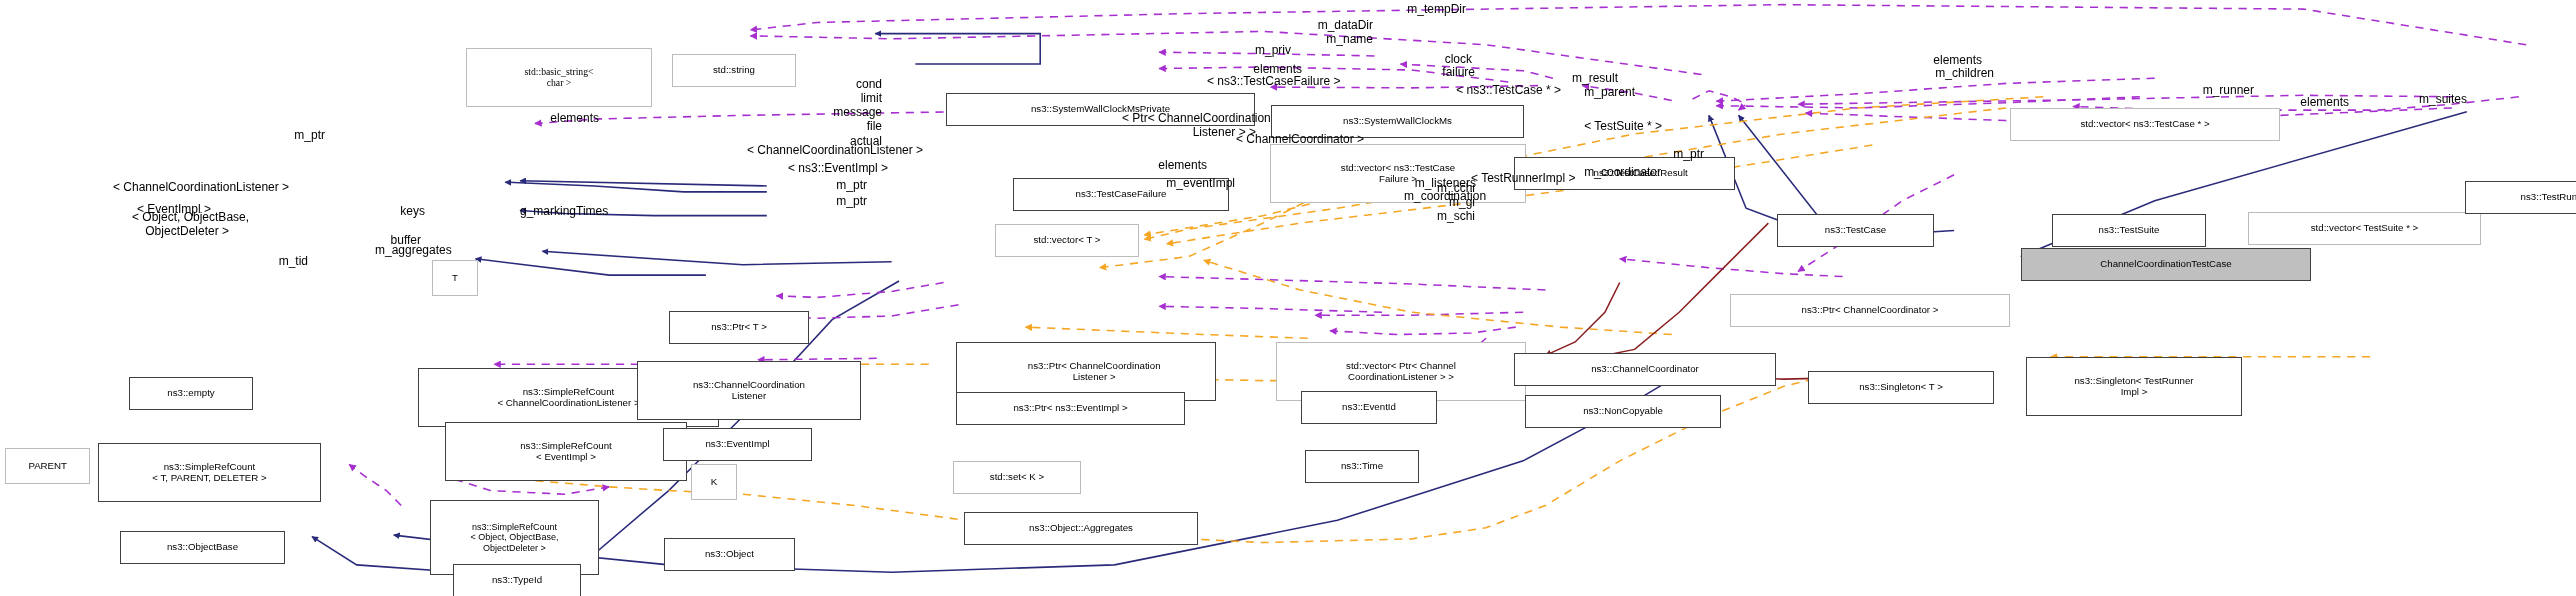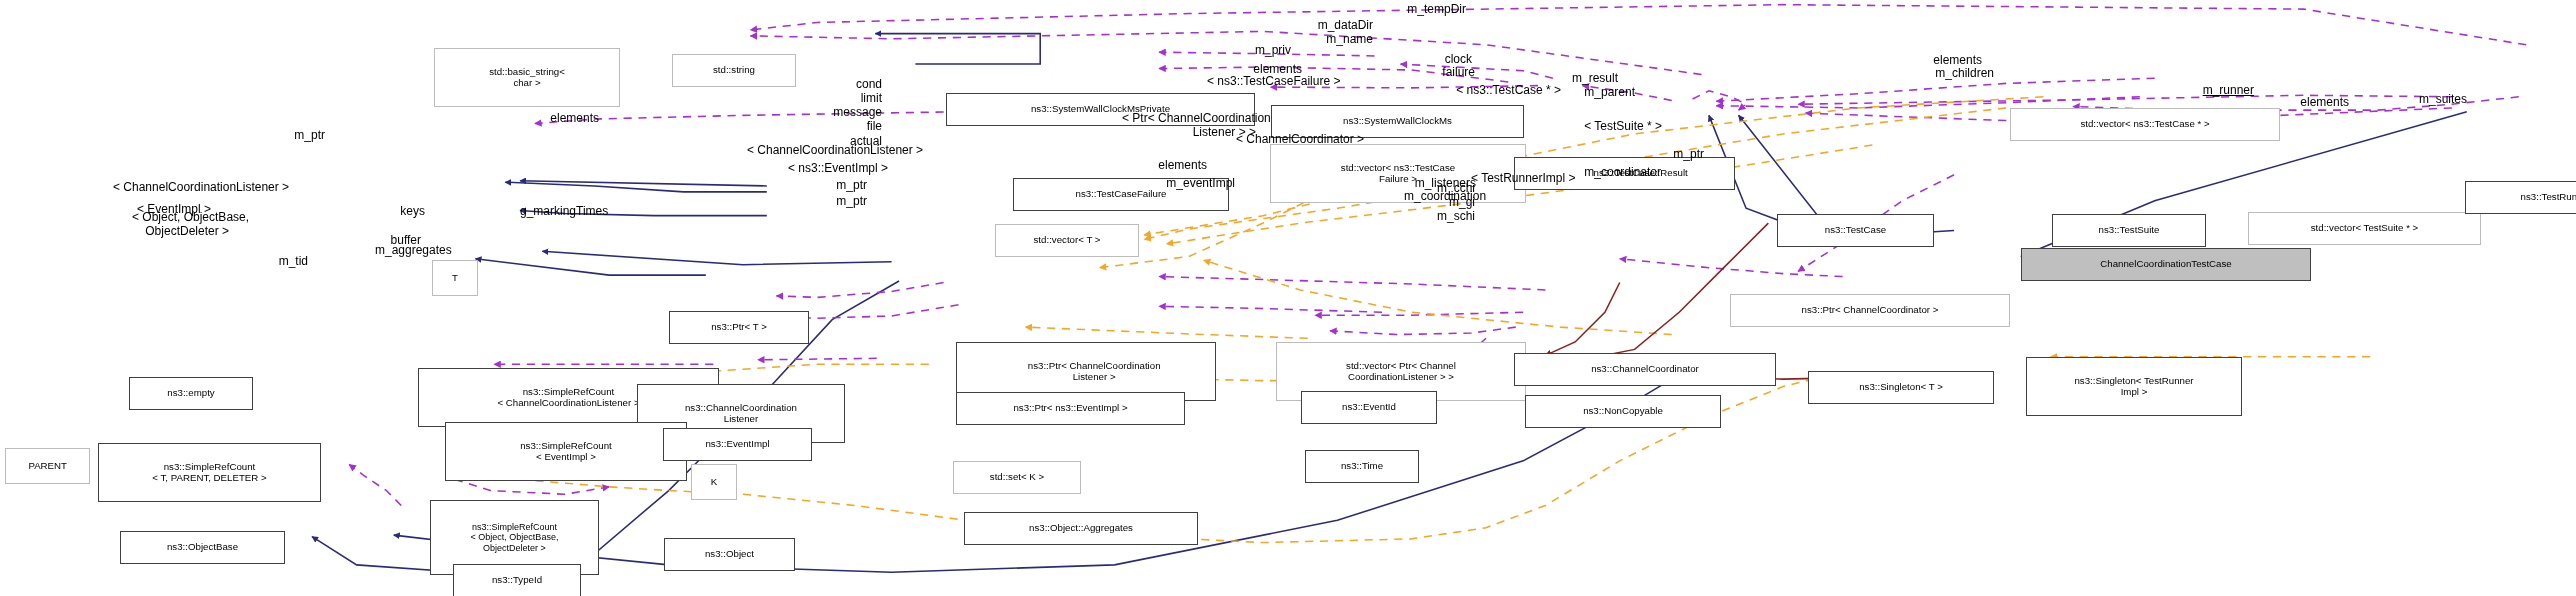--- a/index.html
+++ b/index.html
@@ -98,21 +98,21 @@
 
     <g fill="none" stroke="#8b2020" stroke-width="2.1" marker-end="url(#ah-red)">
       <path d="M2380,480 L2200,480 L2100,482 L2030,484"></path>
       <path d="M2620,505 L2400,510 L2200,505 L2050,495"></path>
       <path d="M2180,380 L2160,420 L2120,460 L2080,478"></path>
       <path d="M2380,300 L2320,360 L2260,420 L2200,470 L2120,486"></path>
     </g>
   </svg>
 
   <div id="nodes">
-      <div class="node light" style="left: 434px; top: 48px; width: 186px; height: 59px; white-space: pre;">std::basic_string&lt;
+      <div class="node light" style="left: 466px; top: 48px; width: 186px; height: 59px; white-space: pre; font-family: Liberation Serif, serif;">std::basic_string&lt;
 char &gt;</div>
       <div class="node light" style="left: 672px; top: 54px; width: 124px; height: 33px; white-space: pre;">std::string</div>
       <div class="node solid" style="left: 946px; top: 93px; width: 309px; height: 33px; white-space: pre;">ns3::SystemWallClockMsPrivate</div>
       <div class="node solid" style="left: 1013px; top: 178px; width: 216px; height: 33px; white-space: pre;">ns3::TestCaseFailure</div>
       <div class="node solid" style="left: 1271px; top: 105px; width: 253px; height: 33px; white-space: pre;">ns3::SystemWallClockMs</div>
       <div class="node light" style="left: 1270px; top: 144px; width: 256px; height: 59px; white-space: pre;">std::vector&lt; ns3::TestCase
 Failure &gt;</div>
       <div class="node solid" style="left: 1514px; top: 157px; width: 221px; height: 33px; white-space: pre; padding-left: 36px;">ns3::TestCase::Result</div>
       <div class="node solid" style="left: 1777px; top: 214px; width: 157px; height: 33px; white-space: pre;">ns3::TestCase</div>
       <div class="node light" style="left: 2010px; top: 108px; width: 270px; height: 33px; white-space: pre;">std::vector&lt; ns3::TestCase * &gt;</div>
@@ -130,21 +130,21 @@
       <div class="node solid" style="left: 956px; top: 392px; width: 229px; height: 33px; white-space: pre;">ns3::Ptr&lt; ns3::EventImpl &gt;</div>
       <div class="node light" style="left: 1730px; top: 294px; width: 280px; height: 33px; white-space: pre;">ns3::Ptr&lt; ChannelCoordinator &gt;</div>
       <div class="node solid" style="left: 1514px; top: 353px; width: 262px; height: 33px; white-space: pre;">ns3::ChannelCoordinator</div>
       <div class="node solid" style="left: 1525px; top: 395px; width: 196px; height: 33px; white-space: pre;">ns3::NonCopyable</div>
       <div class="node solid" style="left: 1764px; top: 371px; width: 186px; height: 33px; white-space: pre; margin-left: 44px;">ns3::Singleton&lt; T &gt;</div>
       <div class="node solid" style="left: 2026px; top: 357px; width: 216px; height: 59px; white-space: pre;">ns3::Singleton&lt; TestRunner
 Impl &gt;</div>
       <div class="node solid" style="left: 129px; top: 377px; width: 124px; height: 33px; white-space: pre;">ns3::empty</div>
       <div class="node solid" style="left: 418px; top: 368px; width: 301px; height: 59px; white-space: pre;">ns3::SimpleRefCount
 &lt; ChannelCoordinationListener &gt;</div>
-      <div class="node solid" style="left: 637px; top: 384px; width: 208px; height: 59px; white-space: pre;">ns3::ChannelCoordination
+      <div class="node solid" style="left: 637px; top: 361px; width: 224px; height: 59px; white-space: pre;">ns3::ChannelCoordination
 Listener</div>
       <div class="node solid" style="left: 445px; top: 422px; width: 242px; height: 59px; white-space: pre;">ns3::SimpleRefCount
 &lt; EventImpl &gt;</div>
       <div class="node solid" style="left: 663px; top: 428px; width: 149px; height: 33px; white-space: pre;">ns3::EventImpl</div>
       <div class="node light" style="left: 5.2px; top: 448px; width: 85px; height: 36px; white-space: pre;">PARENT</div>
       <div class="node solid" style="left: 98px; top: 443px; width: 223px; height: 59px; white-space: pre;">ns3::SimpleRefCount
 &lt; T, PARENT, DELETER &gt;</div>
       <div class="node light" style="left: 691px; top: 464px; width: 46px; height: 36px; white-space: pre;">K</div>
       <div class="node light" style="left: 953px; top: 461px; width: 128px; height: 33px; white-space: pre;">std::set&lt; K &gt;</div>
       <div class="node solid" style="left: 1301px; top: 391px; width: 136px; height: 33px; white-space: pre;">ns3::EventId</div>
@@ -169,21 +169,21 @@
       <div class="elabel" style="left: 1251px; top: 43px; width: 40px;">m_priv</div>
       <div class="elabel" style="left: 1435px; top: 52px; width: 37px;">clock</div>
       <div class="elabel" style="left: 1435px; top: 65px; width: 40px;">failure</div>
       <div class="elabel" style="left: 1250px; top: 62px; width: 52px;">elements</div>
       <div class="elabel" style="left: 1207px; top: 74px; width: 126px;">&lt; ns3::TestCaseFailure &gt;</div>
       <div class="elabel" style="left: 1566px; top: 71px; width: 52px;">m_result</div>
       <div class="elabel" style="left: 1455px; top: 83px; width: 106px;">&lt; ns3::TestCase * &gt;</div>
       <div class="elabel" style="left: 1579px; top: 85px; width: 56px;">m_parent</div>
       <div class="elabel" style="left: 1930px; top: 53px; width: 52px;">elements</div>
       <div class="elabel" style="left: 1932px; top: 66px; width: 62px;">m_children</div>
-      <div class="elabel" style="left: 2198px; top: 83px; width: 56px; text-decoration: underline;">m_runner</div>
+      <div class="elabel" style="left: 2198px; top: 83px; width: 56px;">m_runner</div>
       <div class="elabel" style="left: 2415px; top: 92px; width: 52px;">m_suites</div>
       <div class="elabel" style="left: 2297px; top: 95px; width: 52px;">elements</div>
       <div class="elabel" style="left: 1580px; top: 119px; width: 82px;">&lt; TestSuite * &gt;</div>
       <div class="elabel" style="left: 547px; top: 111px; width: 52px;">elements</div>
       <div class="elabel" style="left: 1122px; top: 111px; width: 134px;">&lt; Ptr&lt; ChannelCoordination
 Listener &gt; &gt;</div>
       <div class="elabel" style="left: 1236px; top: 132px; width: 126px;">&lt; ChannelCoordinator &gt;</div>
       <div class="elabel" style="left: 288px; top: 128px; width: 37px;">m_ptr</div>
       <div class="elabel" style="left: 747px; top: 143px; width: 168px;">&lt; ChannelCoordinationListener &gt;</div>
       <div class="elabel" style="left: 788px; top: 161px; width: 98px;">&lt; ns3::EventImpl &gt;</div>

